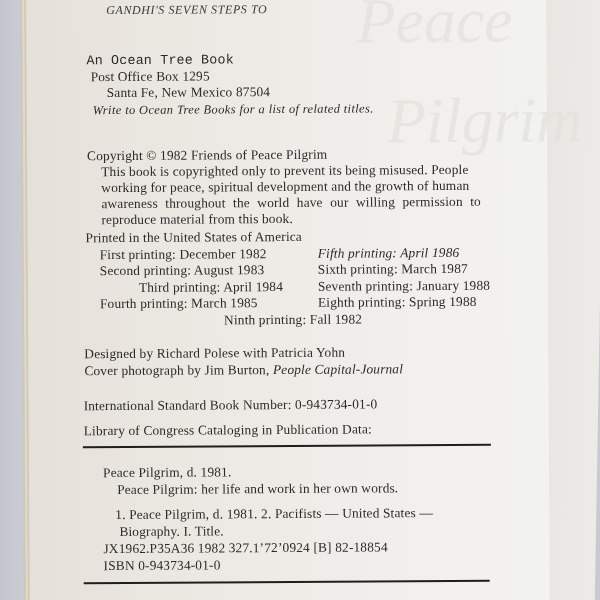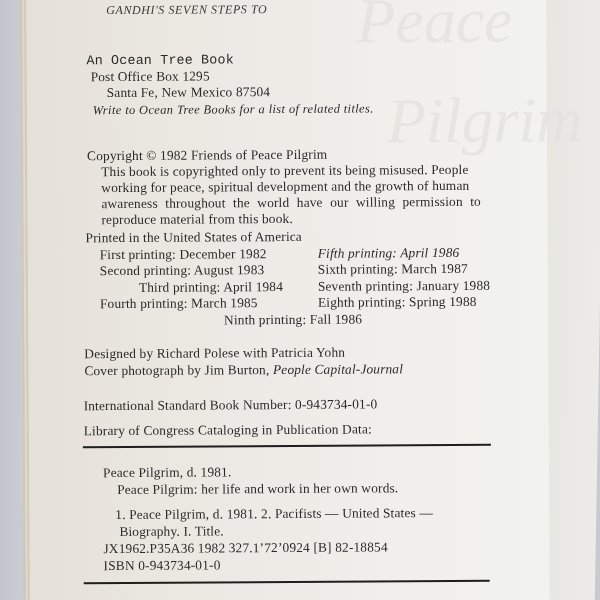--- a/index.html
+++ b/index.html
@@ -57,21 +57,21 @@
 
   <div class="text" style="left:58px; top:234px;">Printed in the United States of America</div>
   <div class="text" style="left:72px; top:251px;">First printing: December 1982</div>
   <div class="text" style="left:72px; top:267px;">Second printing: August 1983</div>
   <div class="text" style="left:72px; top:284px;margin-left:39px;">Third printing: April 1984</div>
   <div class="text" style="left:72px; top:300px;text-align:center;">Fourth printing: March 1985</div>
   <div class="text" style="left:290px; top:251px;font-style:italic;">Fifth printing: April 1986</div>
   <div class="text" style="left:290px; top:267px;">Sixth printing: March 1987</div>
   <div class="text" style="left:290px; top:284px;">Seventh printing: January 1988</div>
   <div class="text" style="left:290px; top:300px;text-align:center;">Eighth printing: Spring 1988</div>
-  <div class="text" style="left:196px; top:317px;">Ninth printing: Fall 1986</div>
+  <div class="text" style="left:196px; top:317px;">Ninth printing: Fall 1982</div>
 
   <div class="text" style="left:56px; top:350px;">Designed by Richard Polese with Patricia Yohn</div>
   <div class="text" style="left:56px; top:367px;"><span>Cover photograph by Jim Burton, </span><span class="it">People Capital-Journal</span></div>
 
   <div class="text" style="left:55px; top:402px;">International Standard Book Number: 0-943734-01-0</div>
   <div class="text" style="left:55px; top:427px;">Library of Congress Cataloging in Publication Data:</div>
   <div class="rule" style="left:54px; top:450px; width:408px;"></div>
 
   <div class="text" style="left:74px; top:469px;">Peace Pilgrim, d. 1981.</div>
   <div class="text" style="left:88px; top:486px;">Peace Pilgrim: her life and work in her own words.</div>

